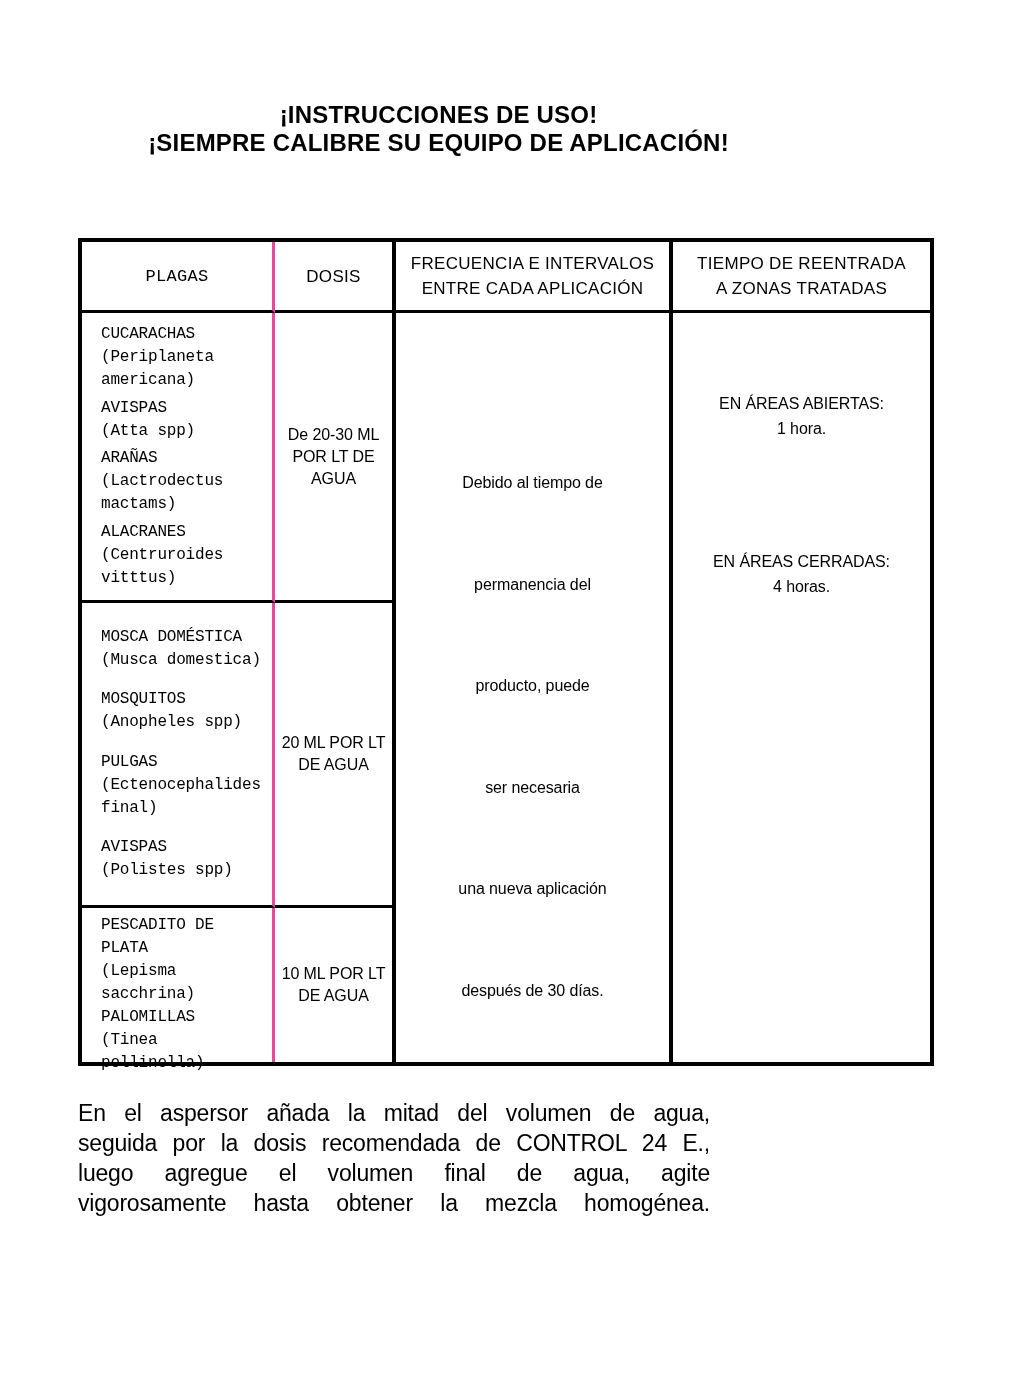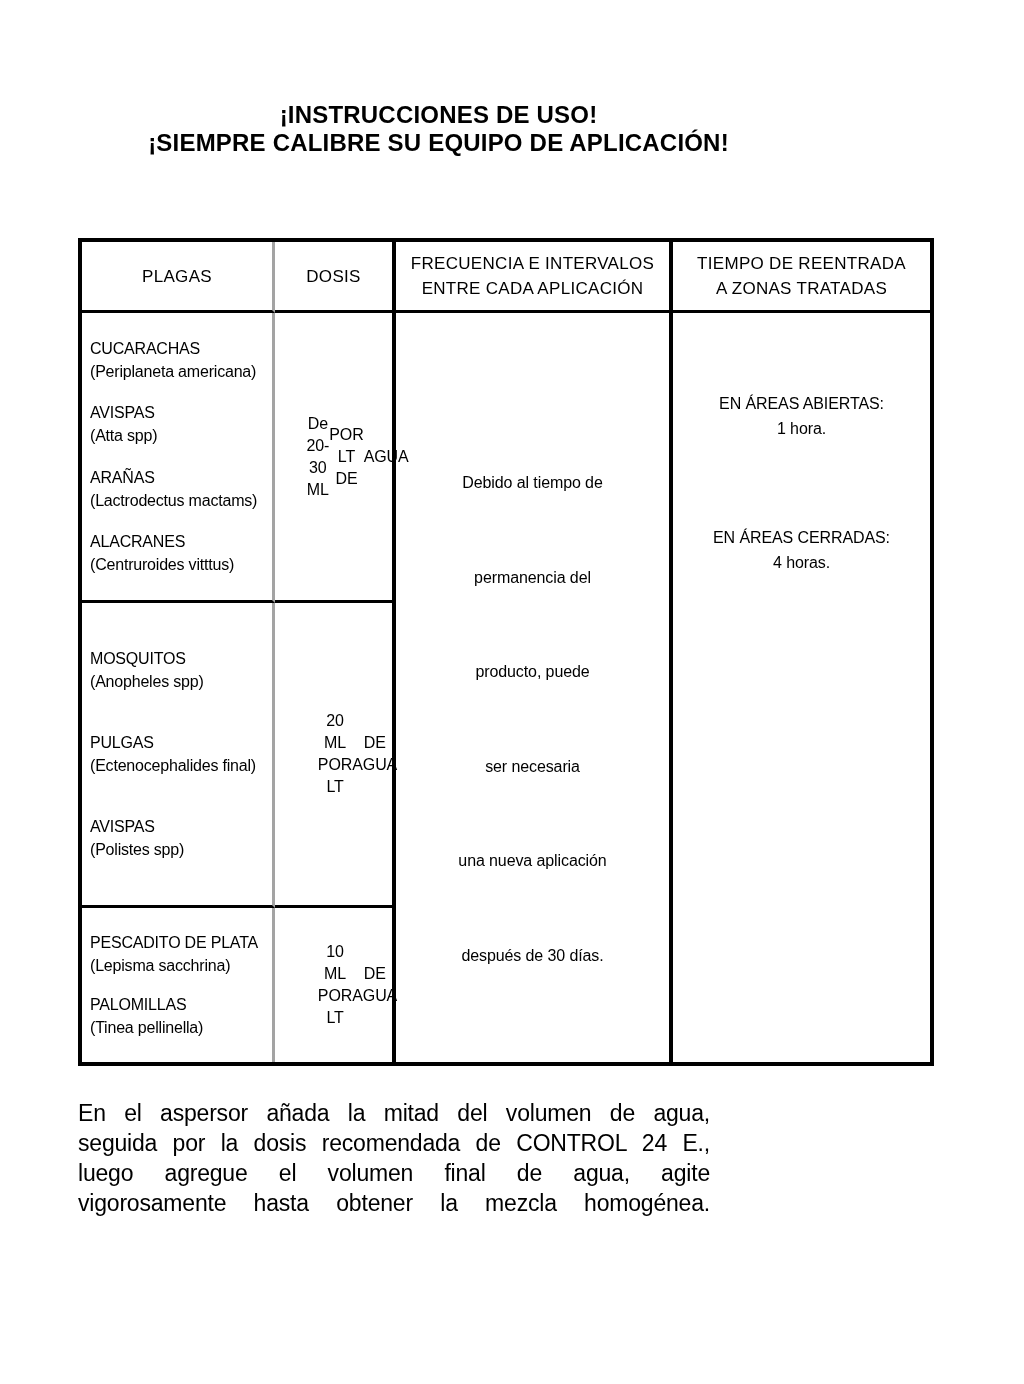--- a/index.html
+++ b/index.html
@@ -22,56 +22,56 @@
   
   .use-table {
     position:absolute; left:78px; top:238px;
     width:856px; height:828px;
     display:grid;
     grid-template-columns:193px 121px 277px 257px;
     grid-template-rows:71px 290px 305px 154px;
     border:4px solid #000;
   }
   .cell { position:relative; }
-  .br3 { border-right:3px solid #a3a3a3; }
+  .br3 { border-right:3px solid #ec4899;font-family:Liberation Mono, monospace; }
   .br4 { border-right:4px solid #000; }
   .bb3 { border-bottom:3px solid #000; }
   .th {
     display:flex; flex-direction:column; justify-content:center; align-items:center;
     text-align:center; font-size:17px; line-height:25px; letter-spacing:0.3px;
   }
   
   .pests {
     display:flex; flex-direction:column; justify-content:space-evenly;
-    padding:6px 2px 6px 8px;
+    padding:6px 2px 6px 19px;
     font-size:16px; line-height:23px; letter-spacing:-0.2px;
   }
   .pest-group { }
   
   .dose {
-    display:flex; justify-content:center; align-items:center;
-    text-align:center; font-size:16px; line-height:22px; letter-spacing:-0.1px;padding-left:48px;
+    display:flex; flex-direction:column; justify-content:center; align-items:center;
+    text-align:center; font-size:16px; line-height:22px; letter-spacing:-0.1px;
   }
   
   .freq {
     grid-column:3; grid-row:2 / span 3;
     display:flex; flex-direction:column; justify-content:space-between;
     align-items:center; text-align:center;
-    padding:160px 6px 96px 6px;
+    padding:160px 6px 61px 6px;
     font-size:16px; line-height:20px; letter-spacing:-0.1px;
   }
   
   .reentry {
     grid-column:4; grid-row:2 / span 3;
     display:flex; flex-direction:column; align-items:center;
     padding-top:78px;
     font-size:16px; line-height:25px; letter-spacing:-0.1px;
     text-align:center;
   }
-  .reentry-block2 { margin-top:84px; }
+  .reentry-block2 { margin-top:108px; }
   
   .methods {
     position:absolute; left:78px; top:1078px; width:632px;
   }
   .methods-heading { font-size:26px; font-weight:bold; line-height:35px; letter-spacing:0.2px; }
   .jline { text-align:justify; text-align-last:justify; }
   .methods-para { margin-top:20px; font-size:23px; line-height:30px; letter-spacing:-0.2px; }
 </style>
 </head>
 <body>
@@ -140,20 +140,24 @@
         <div>1 hora.</div>
       </div>
       <div class="reentry-block reentry-block2">
         <div>EN ÁREAS CERRADAS:</div>
         <div>4 horas.</div>
       </div>
     </div>
 
     <div class="cell pests br3 bb3">
       <div class="pest-group">
+        <div>MOSCA DOMÉSTICA</div>
+        <div>(Musca domestica)</div>
+      </div>
+      <div class="pest-group">
         <div>MOSQUITOS</div>
         <div>(Anopheles spp)</div>
       </div>
       <div class="pest-group">
         <div>PULGAS</div>
         <div>(Ectenocephalides final)</div>
       </div>
       <div class="pest-group">
         <div>AVISPAS</div>
         <div>(Polistes spp)</div>

